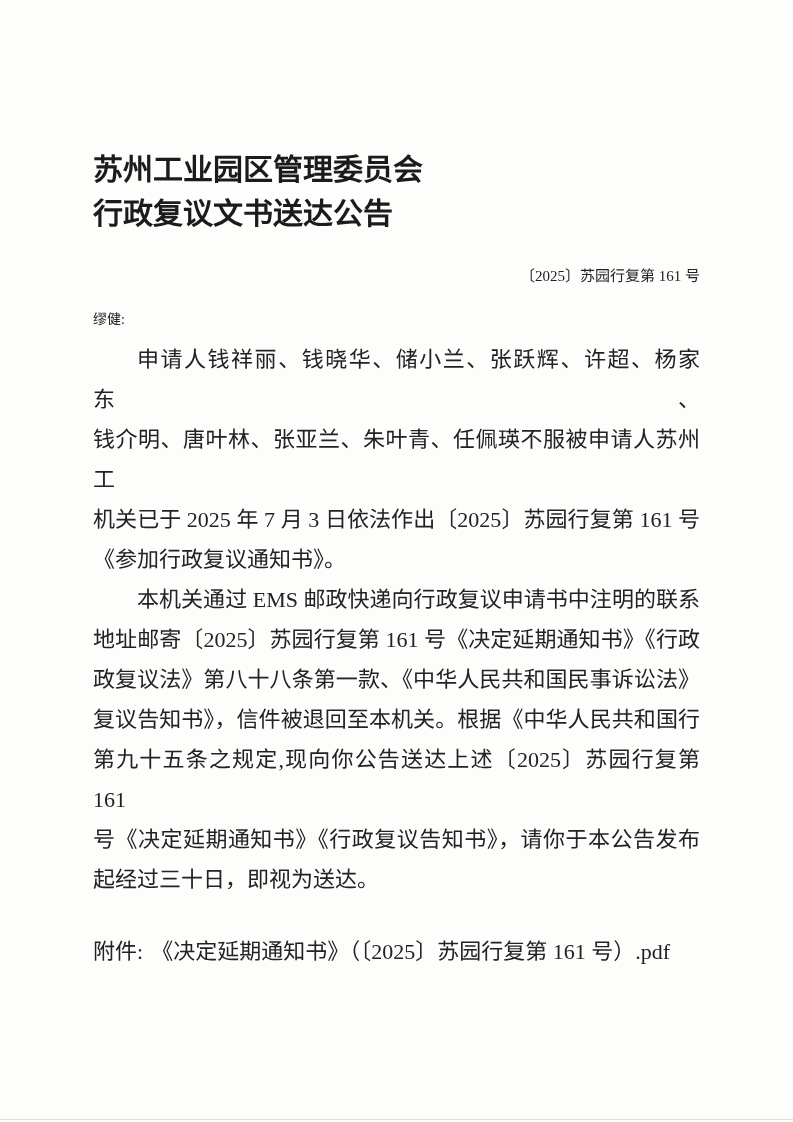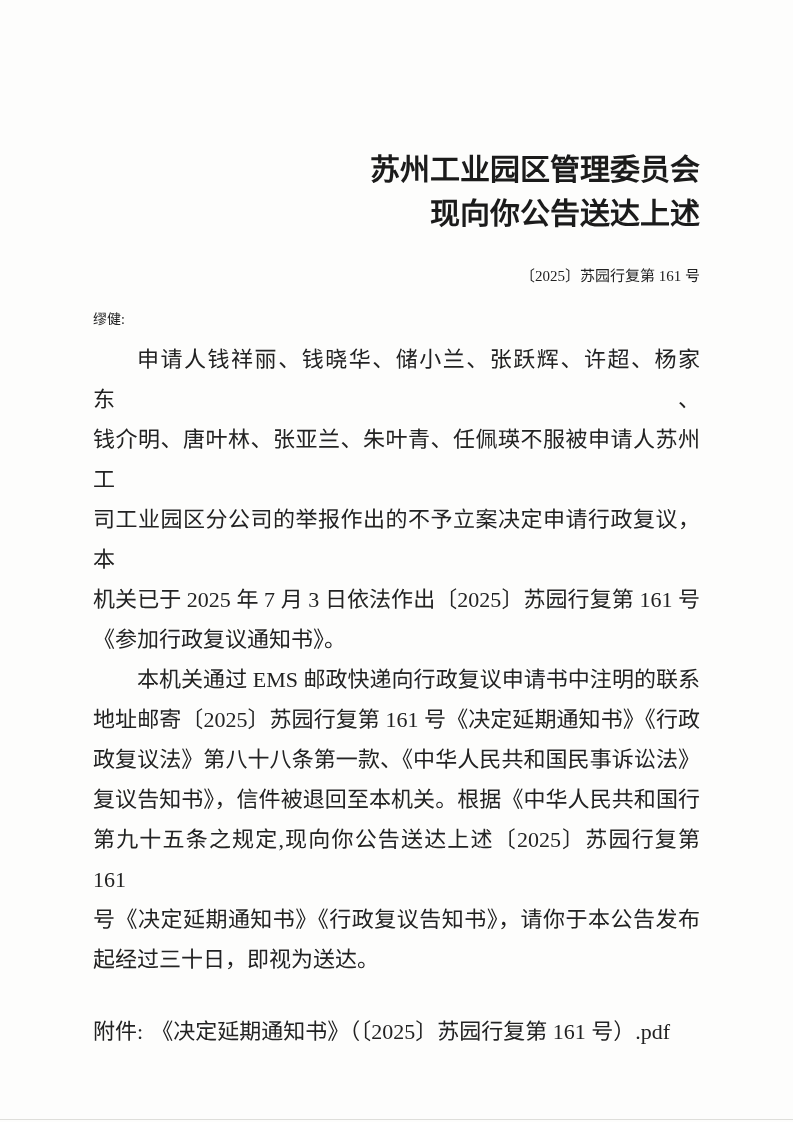--- a/index.html
+++ b/index.html
@@ -13,21 +13,21 @@
     height: 1122px;
     box-sizing: border-box;
     padding: 148px 93px 0 93px;
     background: #fdfdfc;
     color: #222222;
     font-family: "Liberation Serif", "DejaVu Serif", serif;
     overflow: hidden;
   }
   .doc-title {
     margin: 0;
-    text-align: right;
+    text-align: left;
     font-size: 30px;
     line-height: 44px;
     font-weight: bold;
     color: #1b1b1b;
   }
   .title-line {
     display: block;
   }
   .doc-number {
     margin-top: 26px;
@@ -74,31 +74,30 @@
     background: #dededa;
   }
 </style>
 </head>
 <body>
 
 <div class="page">
 
   <h1 class="doc-title">
     <span class="title-line">苏州工业园区管理委员会</span>
-    <span class="title-line">现向你公告送达上述</span>
+    <span class="title-line">行政复议文书送达公告</span>
   </h1>
 
   <div class="doc-number">〔2025〕苏园行复第 161 号</div>
 
   <div class="salutation">缪健:</div>
 
   <p class="para">
     <span class="ln first">申请人钱祥丽、钱晓华、储小兰、张跃辉、许超、杨家东、</span>
     <span class="ln">钱介明、唐叶林、张亚兰、朱叶青、任佩瑛不服被申请人苏州工</span>
-    <span class="ln">司工业园区分公司的举报作出的不予立案决定申请行政复议，本</span>
     <span class="ln">机关已于 2025 年 7 月 3 日依法作出〔2025〕苏园行复第 161 号</span>
     <span class="ln last">《参加行政复议通知书》。</span>
   </p>
 
   <p class="para">
     <span class="ln first">本机关通过 EMS 邮政快递向行政复议申请书中注明的联系</span>
     <span class="ln">地址邮寄〔2025〕苏园行复第 161 号《决定延期通知书》《行政</span>
     <span class="ln">政复议法》第八十八条第一款、《中华人民共和国民事诉讼法》</span>
     <span class="ln">复议告知书》，信件被退回至本机关。根据《中华人民共和国行</span>
     <span class="ln">第九十五条之规定,现向你公告送达上述〔2025〕苏园行复第 161</span>

